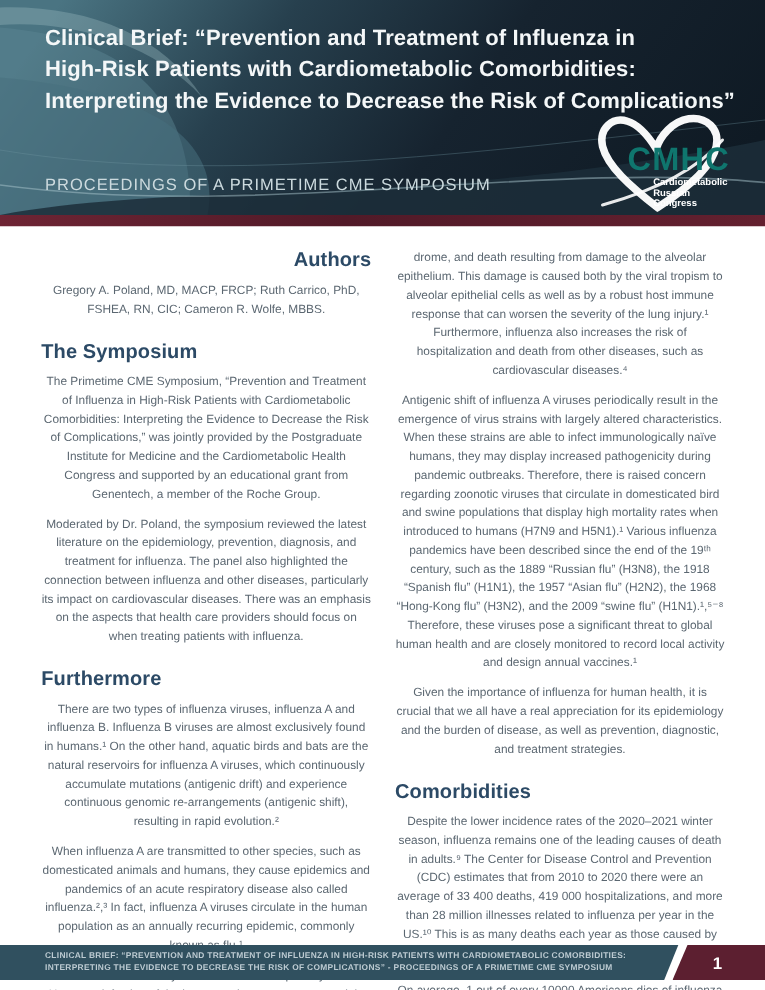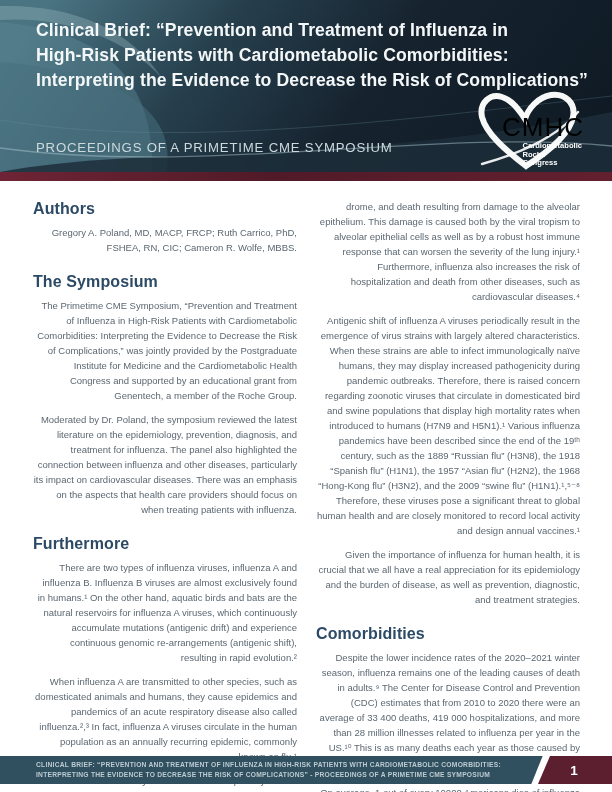--- a/index.html
+++ b/index.html
@@ -22,39 +22,39 @@
   }
   .banner-subtitle {
     position:absolute; left:36px; top:96px;
     color:#ccdade; font-size:13.2px; letter-spacing:0.8px; font-weight:normal;margin-top:44px;
   }
   
   .logo { position:absolute; right:8px; top:86px; width:156px; height:86px; color:#ffffff; }
   .logo svg { position:absolute; top:0; left:0; }
   .logo-acronym {
     position:absolute; right:20px; top:26px;
-    font-size:26px; font-weight:normal; letter-spacing:1px; color:#000000;
+    font-size:26px; font-weight:bold; letter-spacing:1px; color:#0f766e;
   }
   .logo-tagline {
     position:absolute; right:22px; top:56px; text-align:left;
     font-size:7.6px; line-height:8.6px; color:#ffffff; font-weight:bold;
   }
   
   .body-area { position:absolute; top:196px; left:33px; width:547px; height:556px; }
   .col { position:absolute; top:0; width:264px; }
   .col-left  { left:0; }
   .col-right { left:283px; padding-top:3px; }
   h2.section-heading {
     margin:17px 0 7px 0; font-size:16px; line-height:19px;
     color:#2c4a66; font-weight:bold; letter-spacing:0.1px;
   }
-  .col .section:first-child h2.section-heading { margin-top:3px; }
+  .col .section:first-child h2.section-heading { margin-top:3px;text-align:right; }
   p.body-par {
     margin:0 0 9px 0; font-size:9.5px; line-height:15px;
-    color:#5b6771; text-align:right;
+    color:#5b6771; text-align:center;
   }
   
   .footer-bar {
     position:absolute; top:756px; left:0; width:612px; height:28px;
     background:#30505f;
   }
   .footer-text {
     position:absolute; left:36px; top:4px; width:470px;
     color:#bdcbd2; font-size:6.7px; line-height:9.6px;
     letter-spacing:0.25px; font-weight:bold; text-transform:uppercase;
@@ -104,21 +104,21 @@
     <div class="banner-subtitle">PROCEEDINGS OF A PRIMETIME CME SYMPOSIUM</div>
 
     <div class="logo">
       <svg width="156" height="86" viewBox="0 0 156 86" xmlns="http://www.w3.org/2000/svg">
         <path d="M78,80 C56,63 38,47 34,31 C31,17 42,7 54,11 C64,14 72,25 77,33 C80,23 90,11 103,9 C117,7 128,17 125,31 C122,47 103,64 78,80 Z" fill="none" stroke="#ffffff" stroke-width="6" stroke-linecap="round" opacity="0.97"></path>
         <path d="M34,78 C70,68 108,52 130,26" stroke="#ffffff" stroke-width="2.4" fill="none" stroke-linecap="round" opacity="0.9"></path>
       </svg>
       <div class="logo-acronym">CMHC</div>
       <div class="logo-tagline">
         <div>Cardiometabolic</div>
-        <div>Roche</div>
+        <div>Russian</div>
         <div>Congress</div>
       </div>
     </div>
   </div>
 
   <div class="body-area">
 
     <div class="col col-left">
       <div class="section">
         <h2 class="section-heading">Authors</h2>

